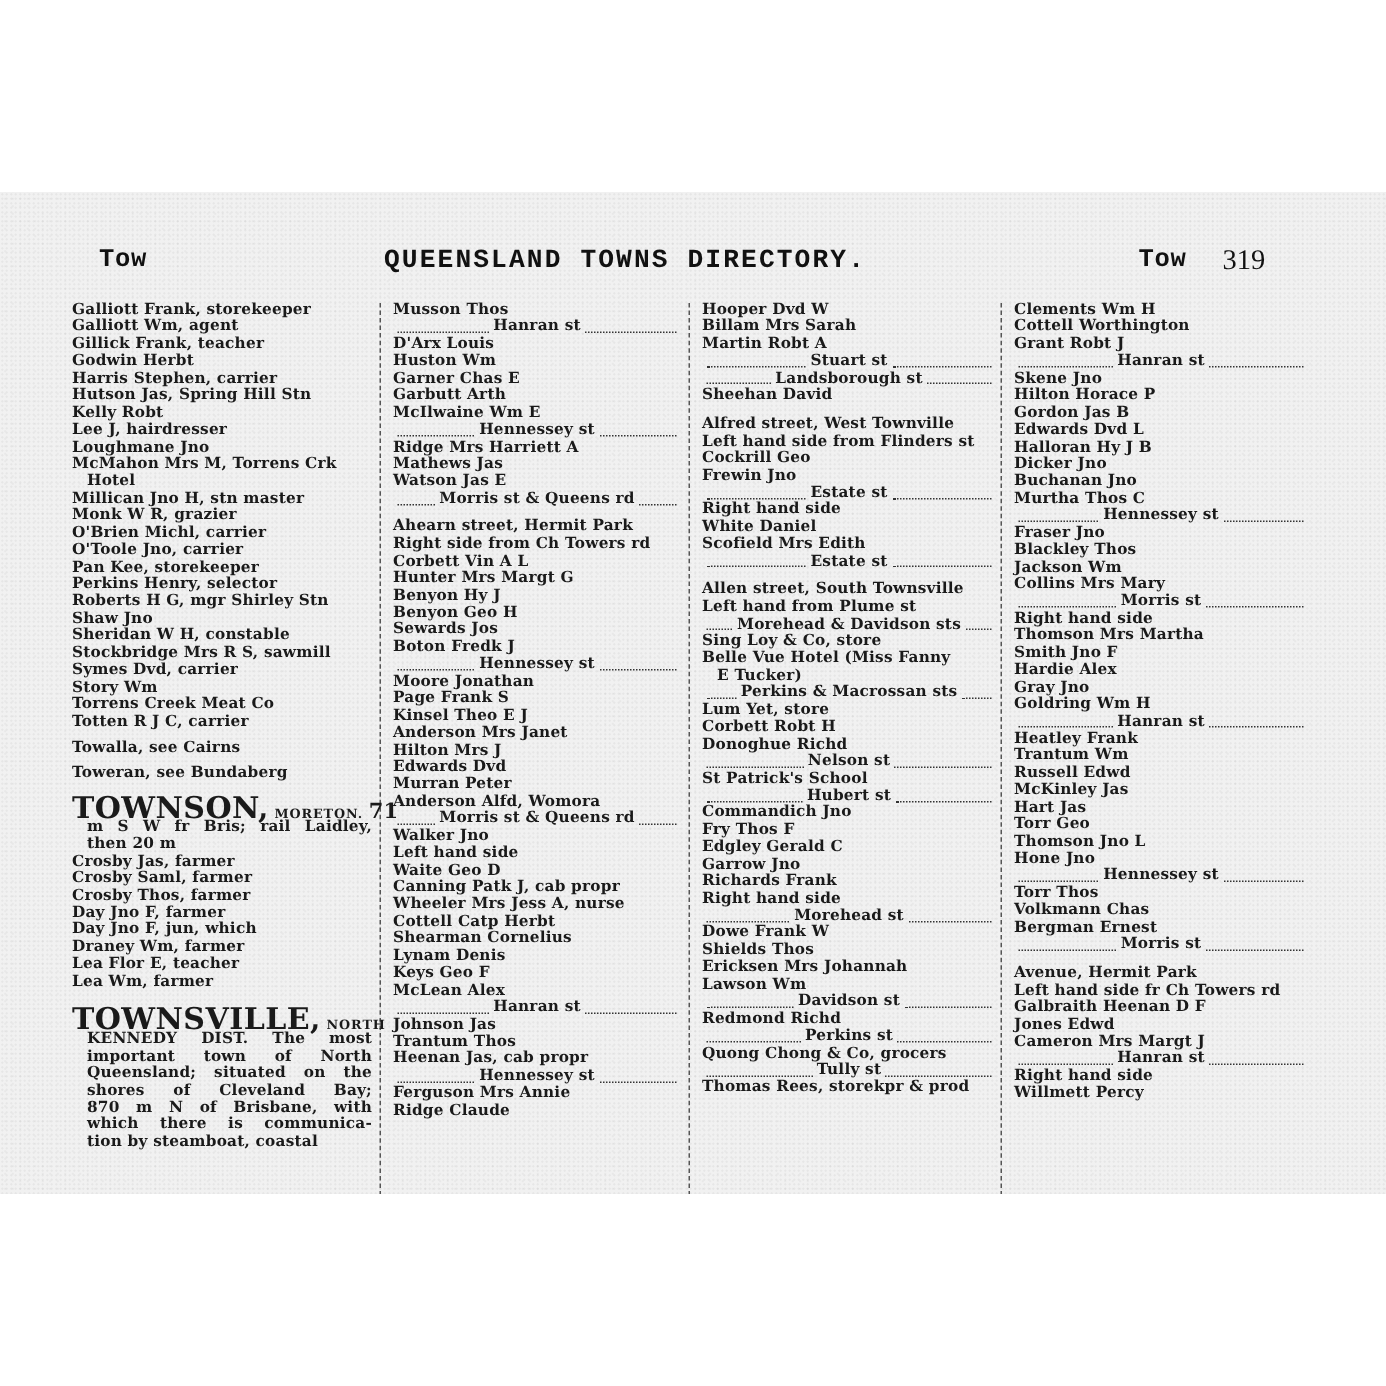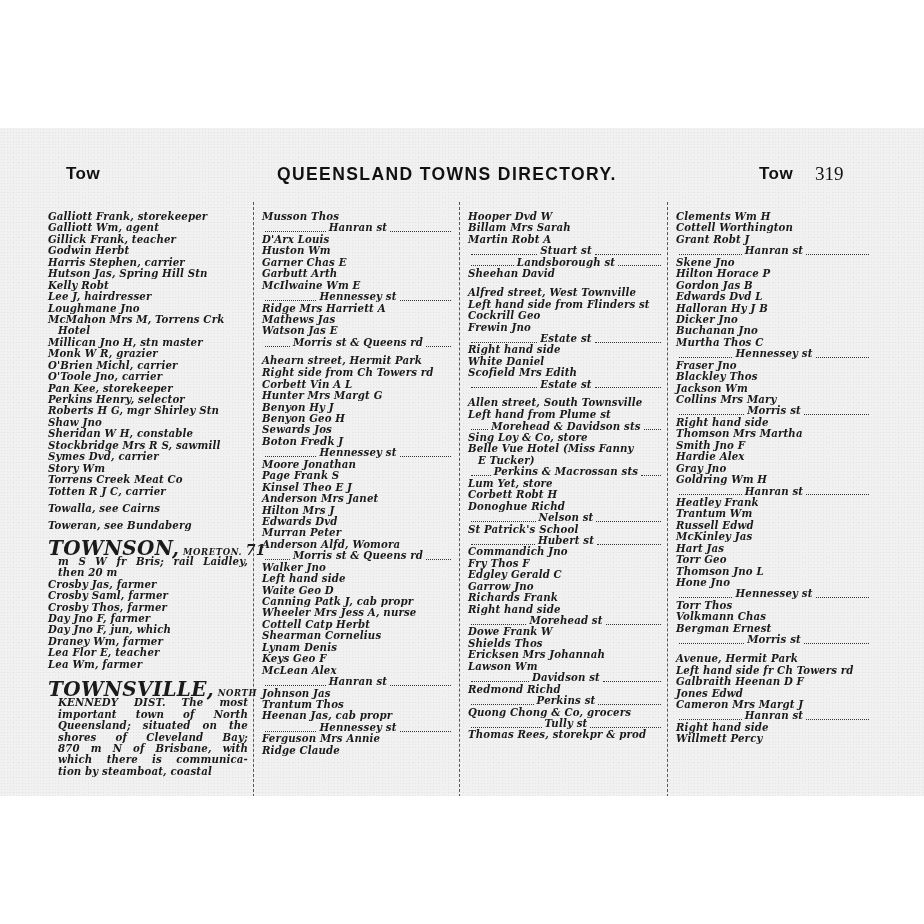--- a/index.html
+++ b/index.html
@@ -13,30 +13,30 @@
       background: #f1f1f1;
       background-image:
         radial-gradient(rgba(0,0,0,0.05) 0.6px, transparent 0.8px),
         radial-gradient(rgba(0,0,0,0.04) 0.6px, transparent 0.8px);
       background-size: 3px 3px, 5px 5px;
       background-position: 0 0, 1px 2px;
       overflow: hidden;
     }
     .hdr {
       position: absolute; top: 36px; font-weight: bold;
-      font-family: Liberation Sans, sans-serif; color: #111;
+      font-family: Liberation Mono, monospace; color: #111;
     }
     .hdr-left { left: 66px; font-size: 17px; letter-spacing: 0.5px; }
-    .hdr-title { left: 277px; font-size: 17.5px; letter-spacing: 1.4px; }
+    .hdr-title { left: 256px; font-size: 17.5px; letter-spacing: 1.4px; }
     .hdr-right { left: 759px; font-size: 17px; letter-spacing: 0.5px; }
     .hdr-page { left: 815px; font-size: 17px; font-weight: normal; font-family: "Liberation Serif", serif; font-size: 19px; top: 35px;}
     .col {
-      position: absolute; top: 83px; font-size: 10.2px; line-height: 11.45px;
+      position: absolute; top: 73px; font-size: 10.2px; line-height: 11.45px;
       font-family: "DejaVu Serif", serif; font-weight: bold; color: #1a1a1a;
-      letter-spacing: 0.15px; white-space: nowrap; font-style: italic;
+      letter-spacing: 0.15px; white-space: nowrap;
     }
     .c1 { left: 48px; width: 200px; }
     .c2 { left: 262px; width: 192px; }
     .c3 { left: 468px; width: 196px; }
     .c4 { left: 676px; width: 196px; }
     .divider {
       position: absolute; top: 74px; height: 600px; width: 0;
       border-left: 1.2px dashed #555;
     }
     .line { display: block; height: 11.45px; }

